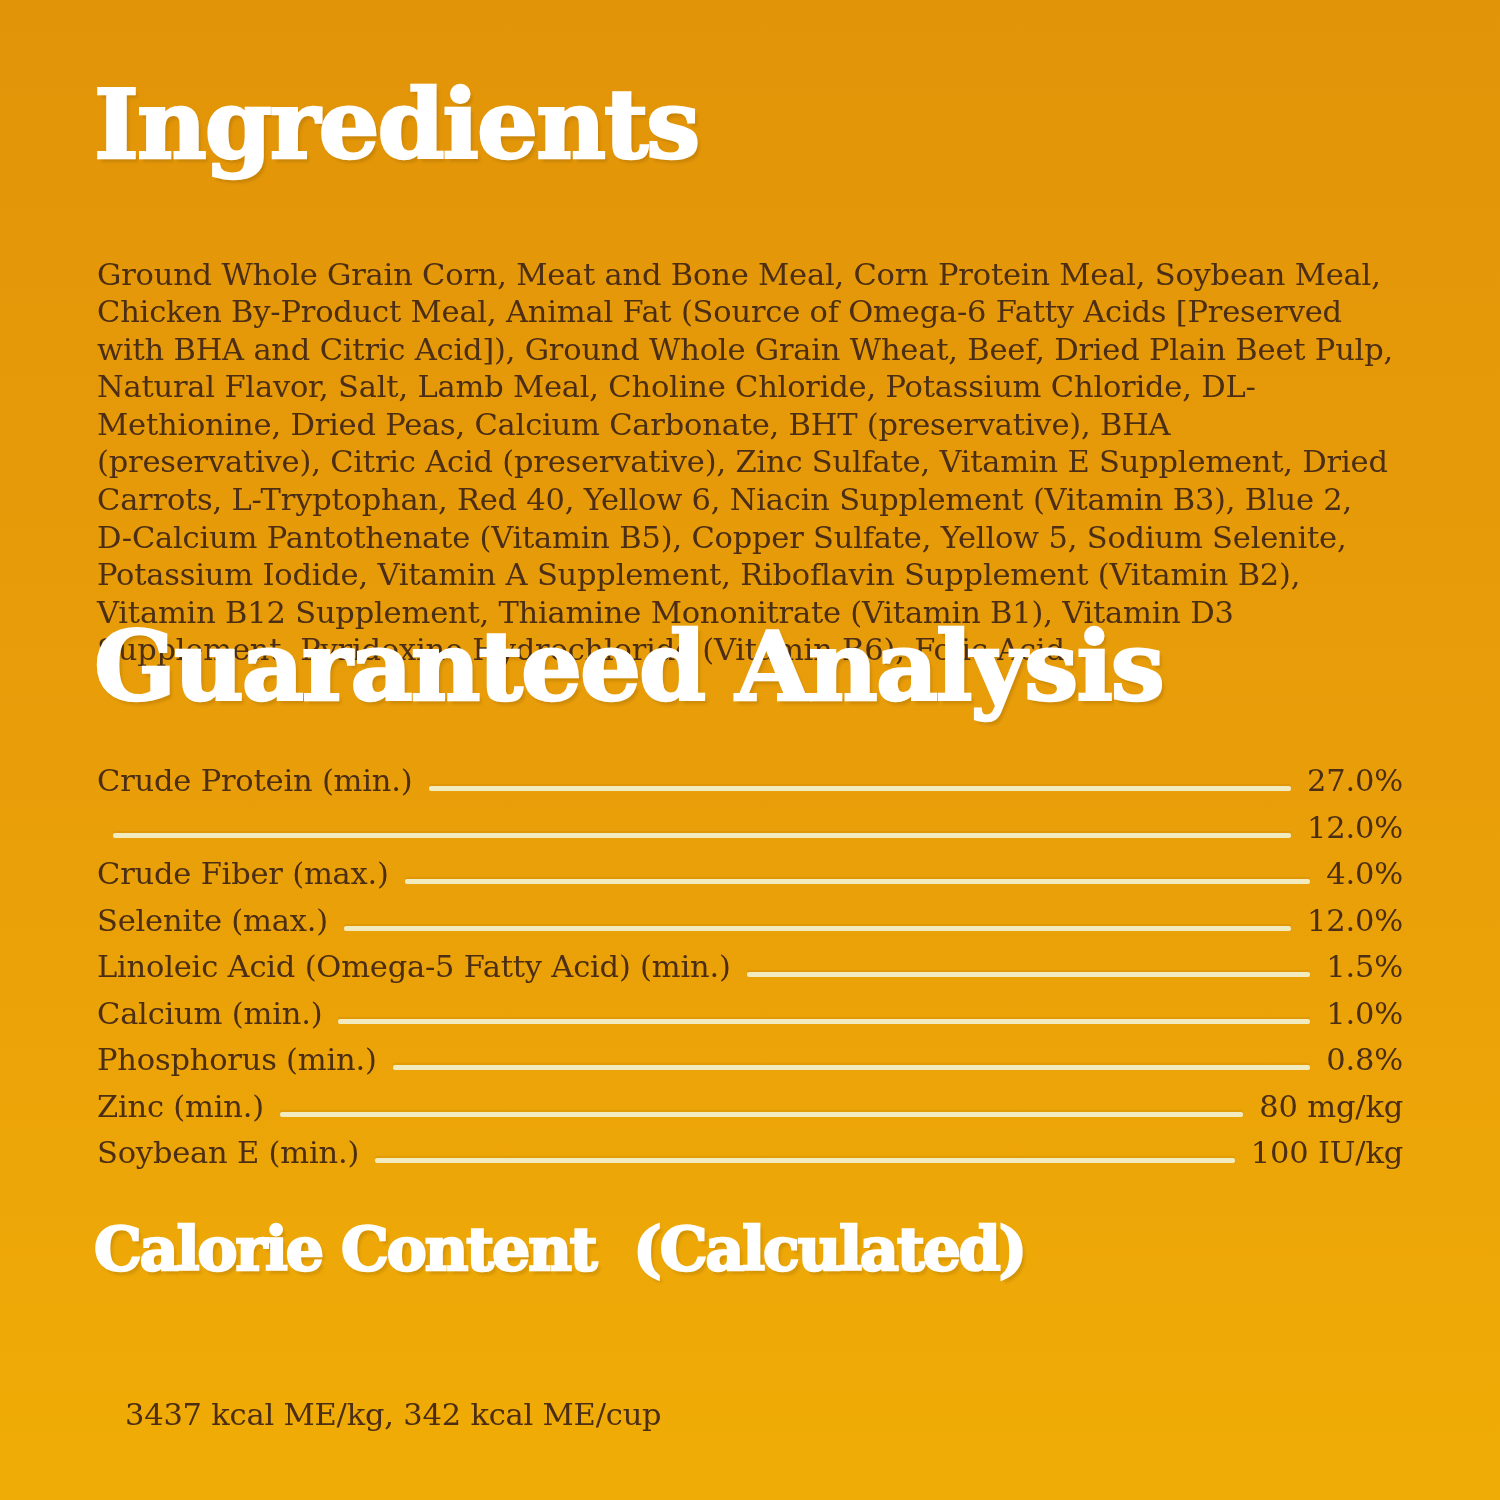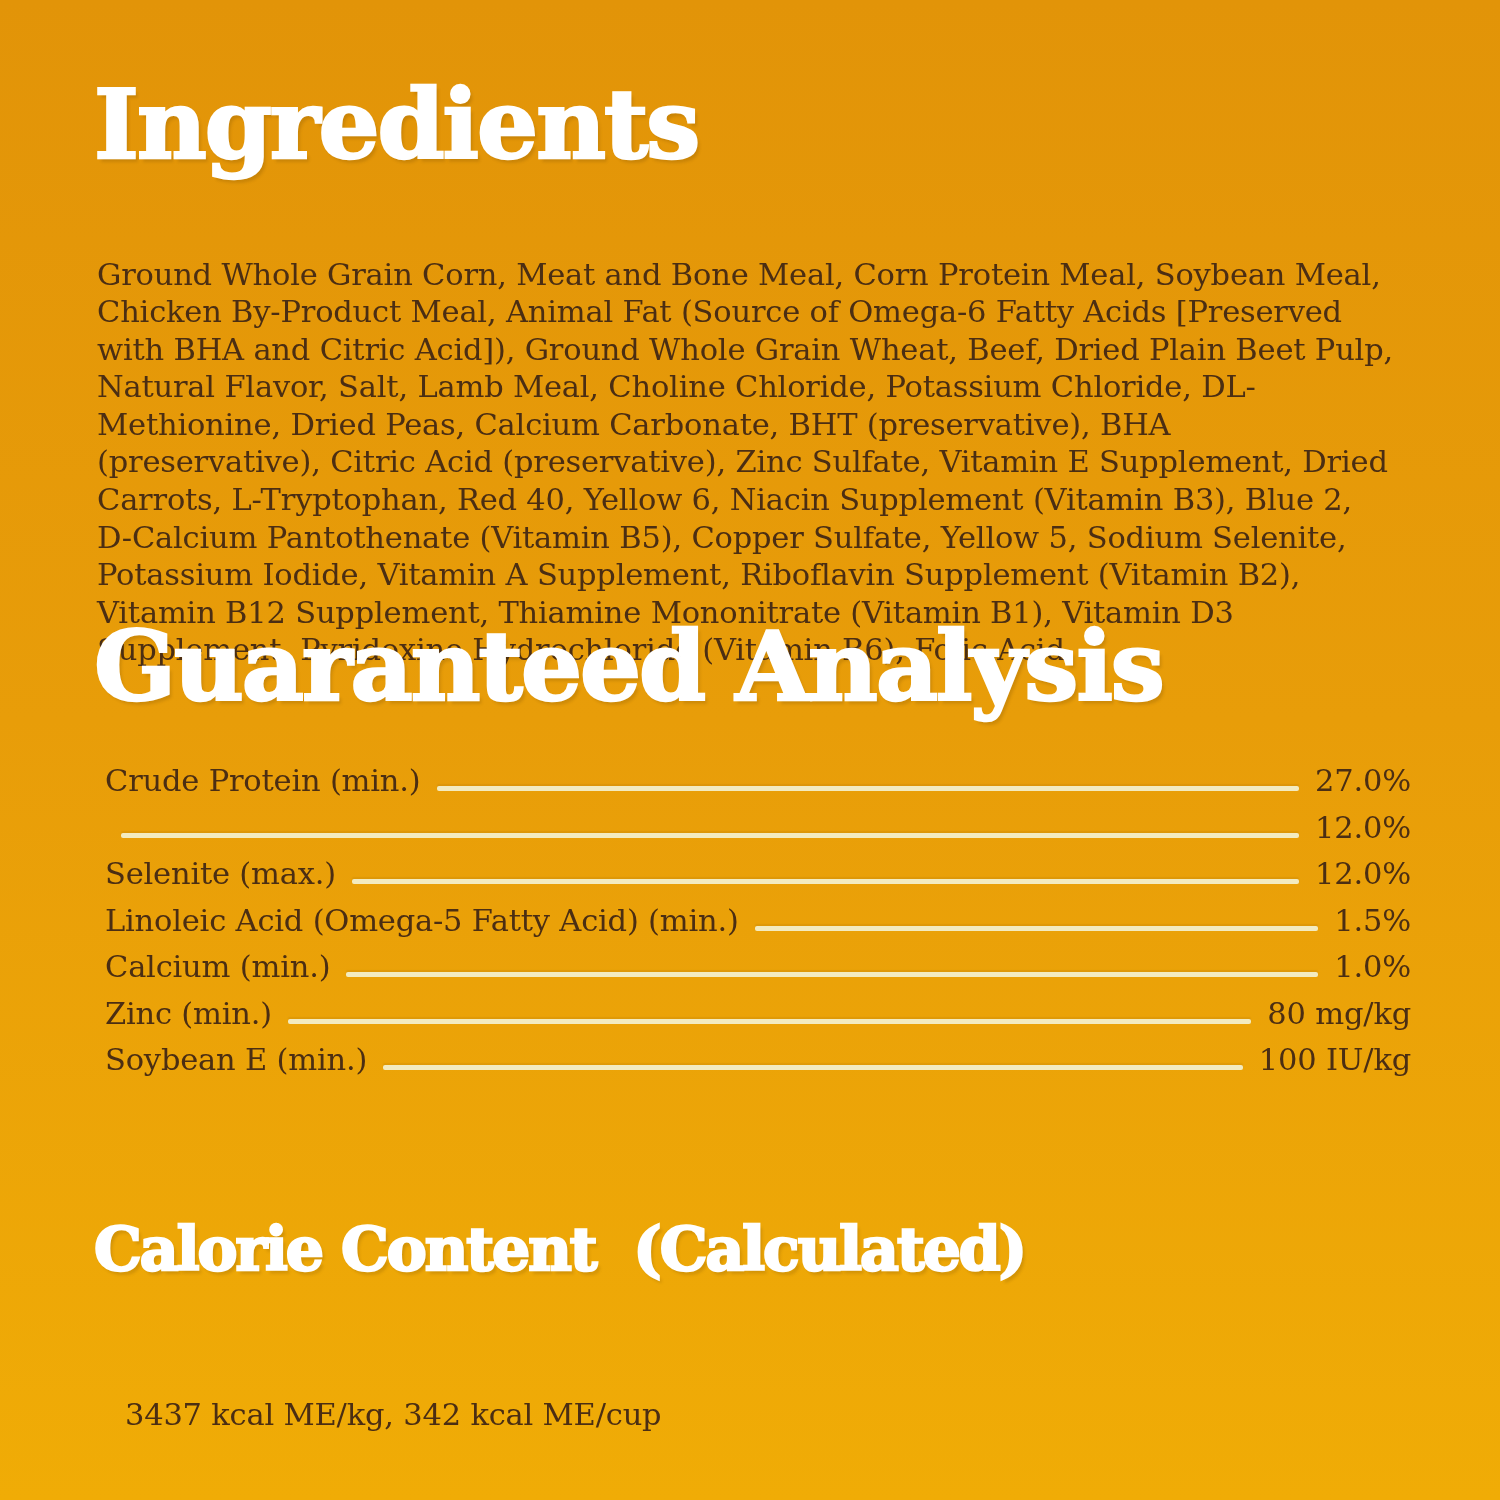--- a/index.html
+++ b/index.html
@@ -42,21 +42,20 @@
     color: #4b2e13;
   }
   #ingredients-text { top: 225px; }
   #calorie-text     { top: 1365px; margin-left: 28px; }
 
   .ga-table {
     position: absolute;
     left: 97px; top: 758px;
     width: 1306px;
     font-size: 30.5px;
-    margin-left: 8px;
   }
   .ga-row {
     display: flex;
     align-items: baseline;
     height: 46.5px;
   }
   .ga-row .txt {
     line-height: 46.5px;
     white-space: nowrap;
     letter-spacing: -0.2px;
@@ -85,33 +84,43 @@
       <div class="ga-row">
         <span class="txt">Crude Protein (min.)</span>
         <span class="ga-leader"></span>
         <span class="txt">27.0%</span>
       </div>
       <div class="ga-row">
         <span class="ga-leader"></span>
         <span class="txt">12.0%</span>
       </div>
       <div class="ga-row">
+        <span class="txt">Crude Fiber (max.)</span>
+        <span class="ga-leader"></span>
+        <span class="txt">4.0%</span>
+      </div>
+      <div class="ga-row">
         <span class="txt">Selenite (max.)</span>
         <span class="ga-leader"></span>
         <span class="txt">12.0%</span>
       </div>
       <div class="ga-row">
         <span class="txt">Linoleic Acid (Omega-5 Fatty Acid) (min.)</span>
         <span class="ga-leader"></span>
         <span class="txt">1.5%</span>
       </div>
       <div class="ga-row">
         <span class="txt">Calcium (min.)</span>
         <span class="ga-leader"></span>
         <span class="txt">1.0%</span>
+      </div>
+      <div class="ga-row">
+        <span class="txt">Phosphorus (min.)</span>
+        <span class="ga-leader"></span>
+        <span class="txt">0.8%</span>
       </div>
       <div class="ga-row">
         <span class="txt">Zinc (min.)</span>
         <span class="ga-leader"></span>
         <span class="txt">80 mg/kg</span>
       </div>
       <div class="ga-row">
         <span class="txt">Soybean E (min.)</span>
         <span class="ga-leader"></span>
         <span class="txt">100 IU/kg</span>

